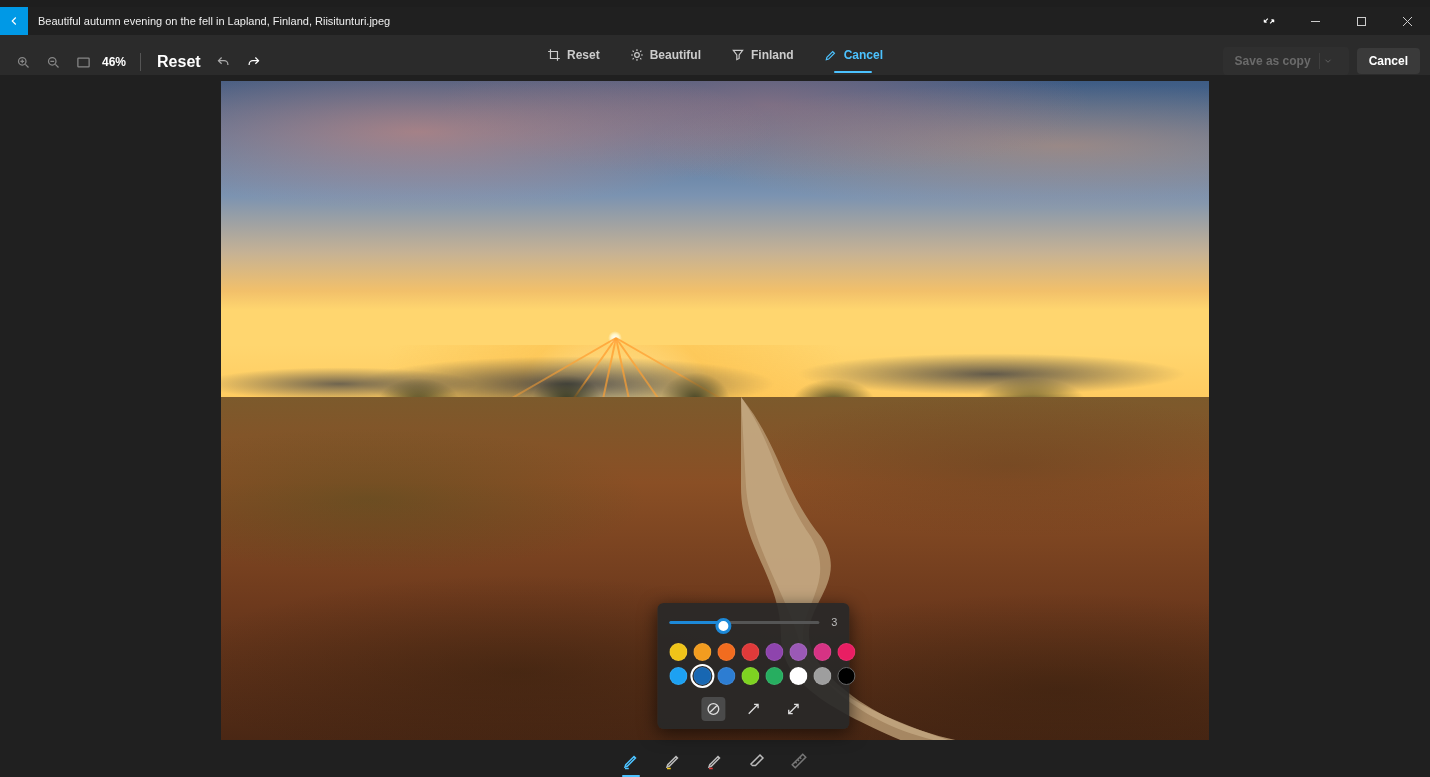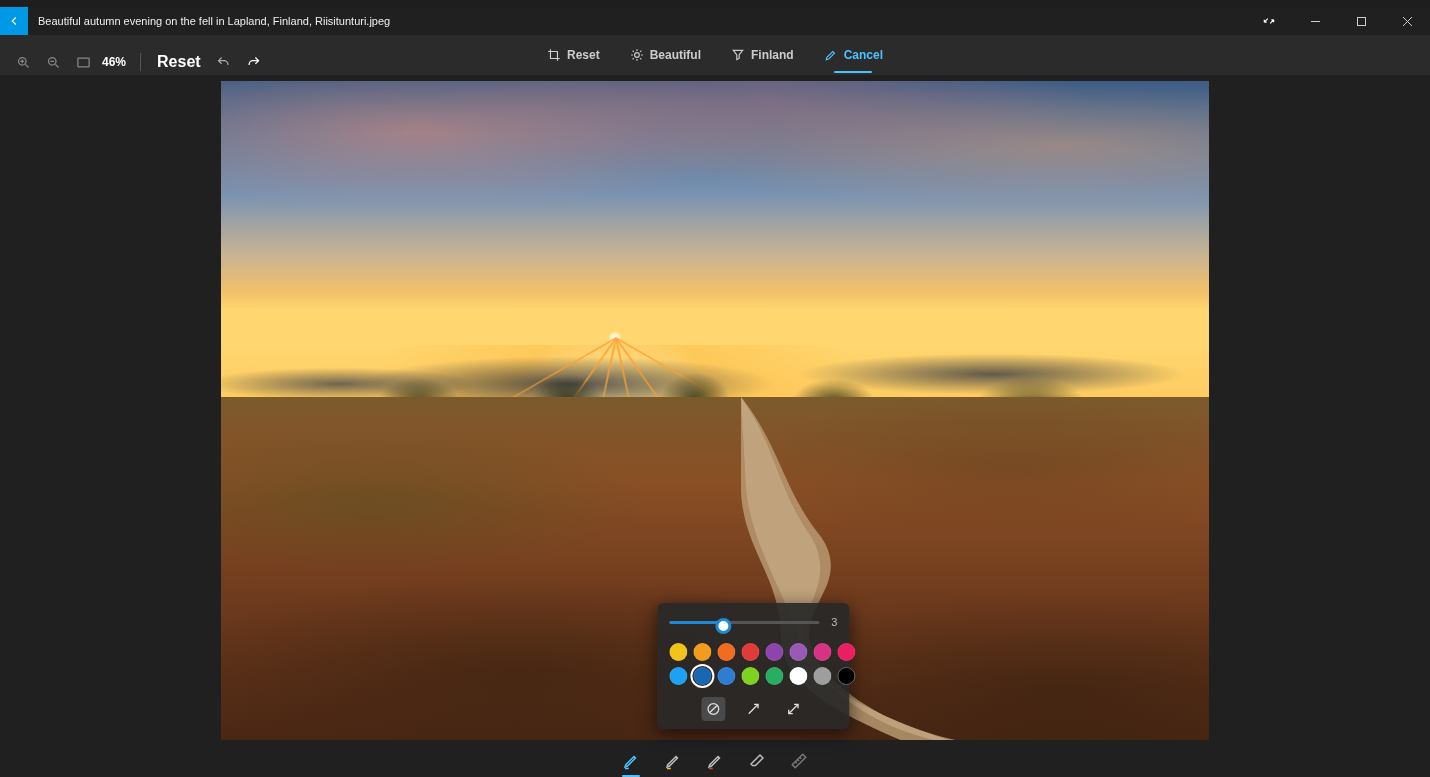--- a/index.html
+++ b/index.html
@@ -216,20 +216,33 @@
       <div class="tab active">
         <span>
             <svg viewBox="0 0 24 24" stroke-width="2">
               <path d="M4 20l4-1 10-10-3-3L5 16z"></path>
             </svg>
           </span>
         <span>Cancel</span>
       </div>
     </div>
 
+    <div class="tright">
+      <div class="btn disabled split">
+        <span>Save as copy</span>
+        <span class="caret">
+          <svg width="10" height="10" viewBox="0 0 24 24" fill="none" stroke="currentColor" stroke-width="2">
+              <path d="M6 9l6 6 6-6"></path>
+            </svg>
+        </span>
+      </div>
+      <div class="btn">
+        <span>Cancel</span>
+      </div>
+    </div>
   </div>
 
   <div class="canvas-wrap">
     <div class="imgbox">
       <div class="sky"></div>
       <div class="clouds-top"></div>
       <div class="warm-horizon"></div>
       <div class="clouds-mid"></div>
       <div class="sun"></div>
       <div class="ray r1"></div>

